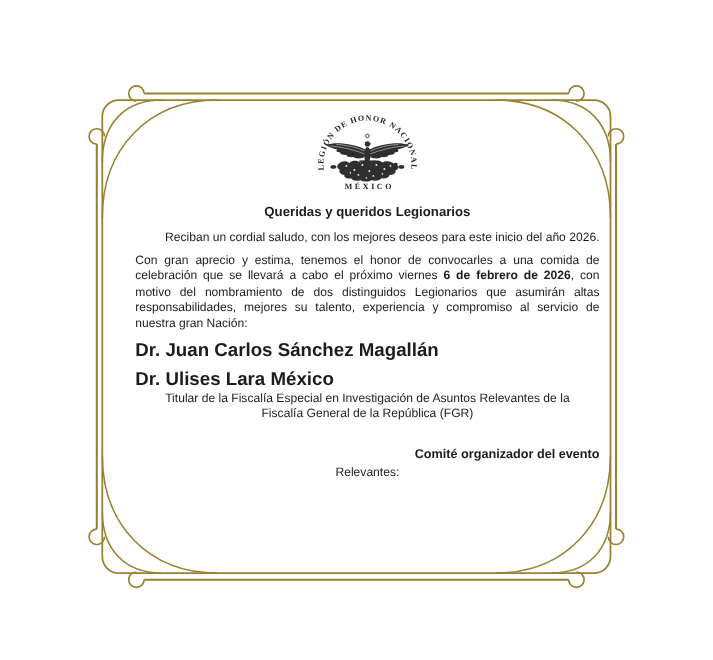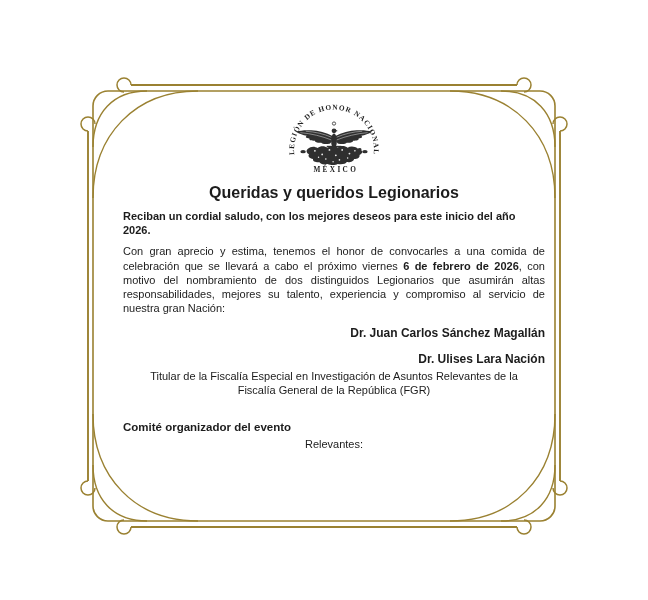--- a/index.html
+++ b/index.html
@@ -8,31 +8,31 @@
     background:#ffffff;
     font-family:"Liberation Sans",sans-serif;
     color:#1c1c1c;
   }
   .frame-svg{position:absolute;left:0;top:0;width:648px;height:600px;pointer-events:none;}
   .content{
     position:absolute;left:123px;top:100px;width:422px;
     font-size:11px;line-height:14.2px;
   }
   .emblem-wrap{text-align:center;height:78px;}
-  .greeting{margin-top:7px;text-align:center;font-weight:700;font-size:16px;line-height:15px;}
-  .salutation{margin-top:9px;text-align:left;font-weight:bold;}
+  .greeting{margin-top:7px;text-align:center;font-weight:700;font-size:12px;line-height:15px;}
+  .salutation{margin-top:9px;text-align:right;}
   .bodypara{margin-top:7px;text-align:justify;}
   .bodypara b{font-weight:700;}
-  .honoree-name{text-align:right;font-weight:700;font-size:12px;line-height:14px;}
+  .honoree-name{text-align:left;font-weight:700;font-size:17px;line-height:14px;}
   .hn1{margin-top:11px;}
   .hn2{margin-top:12px;}
   .honoree-title{text-align:center;line-height:14px;}
   .ht1{margin-top:2px;}
   .ht2{margin-top:3px;}
-  .committee{margin-top:23px;text-align:left;font-weight:700;font-size:11.5px;line-height:14px;}
+  .committee{margin-top:23px;text-align:right;font-weight:700;font-size:11.5px;line-height:14px;}
   .committee-label{margin-top:3px;text-align:center;line-height:14px;}
   .seal-text{font-family:"Liberation Serif",serif;font-weight:700;fill:#1e1e1e;}
 </style>
 </head>
 <body>
 
 <svg class="frame-svg" viewBox="0 0 648 600" aria-hidden="true">
   <g stroke="#9a8131" fill="none">
 
     <rect x="93" y="91" width="462" height="430" rx="15" stroke-width="1.6"></rect>
@@ -109,21 +109,21 @@
   </div>
 
   <div class="greeting">Queridas y queridos Legionarios</div>
 
   <div class="salutation">Reciban un cordial saludo, con los mejores deseos para este inicio del año 2026.</div>
 
   <div class="bodypara"><span>Con gran aprecio y estima, tenemos el honor de convocarles a una comida de celebración que se llevará a cabo el próximo viernes </span><b>6 de febrero de 2026</b><span>, con motivo del nombramiento de dos distinguidos Legionarios que asumirán altas responsabilidades, mejores su talento, experiencia y compromiso al servicio de nuestra gran Nación:</span></div>
 
   <div class="honoree-name hn1">Dr. Juan Carlos Sánchez Magallán</div>
 
-  <div class="honoree-name hn2">Dr. Ulises Lara Nación</div>
+  <div class="honoree-name hn2">Dr. Ulises Lara México</div>
   <div class="honoree-title ht2">
     <div>Titular de la Fiscalía Especial en Investigación de Asuntos Relevantes de la</div>
     <div>Fiscalía General de la República (FGR)</div>
   </div>
 
   <div class="committee">Comité organizador del evento</div>
   <div class="committee-label">Relevantes:</div>
 
 </div>
 

